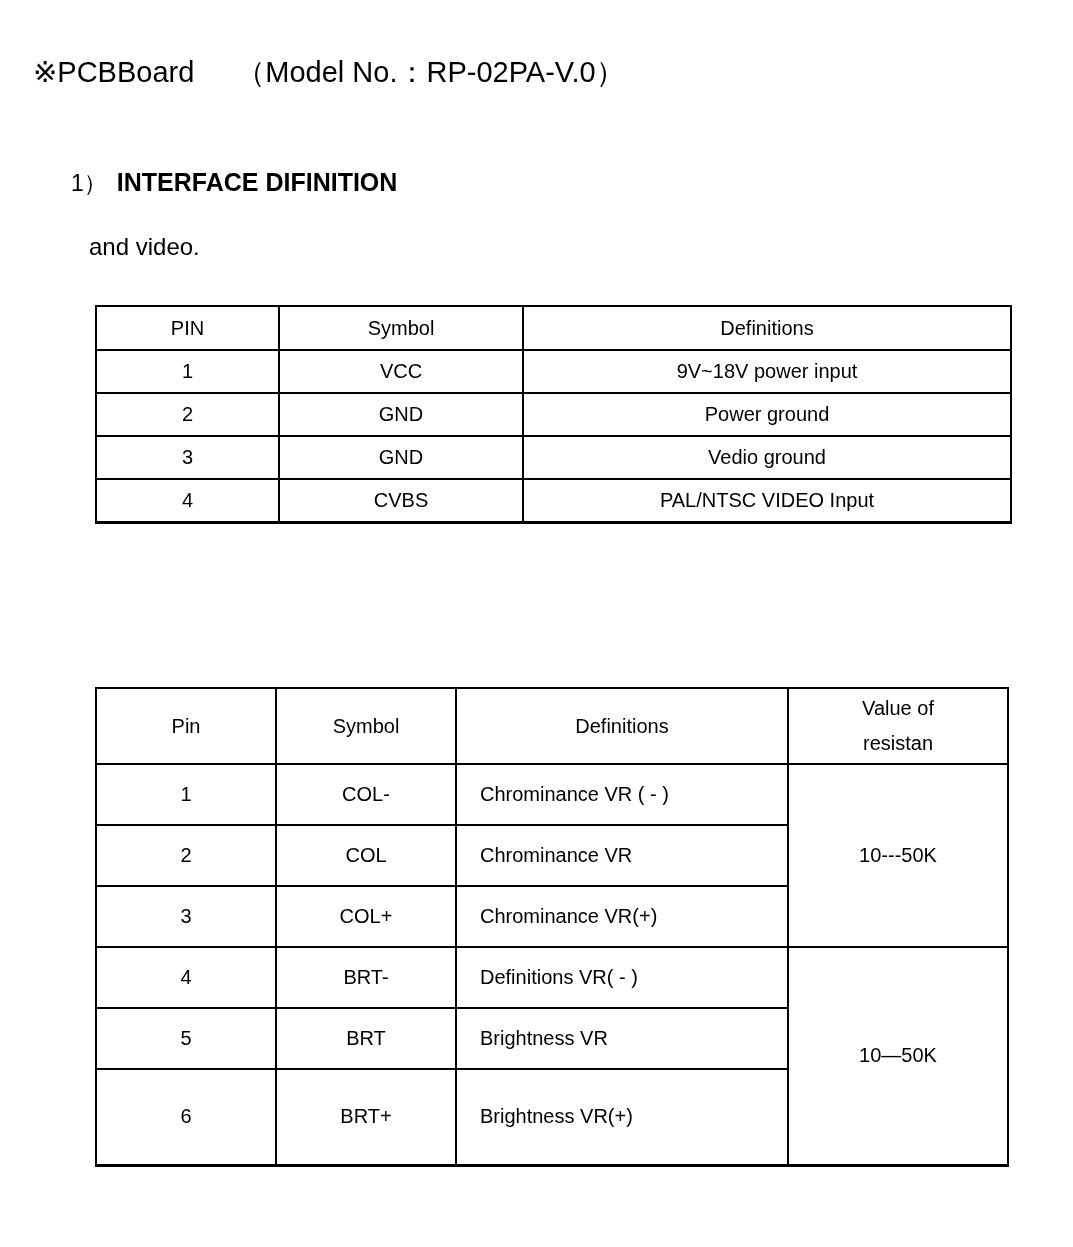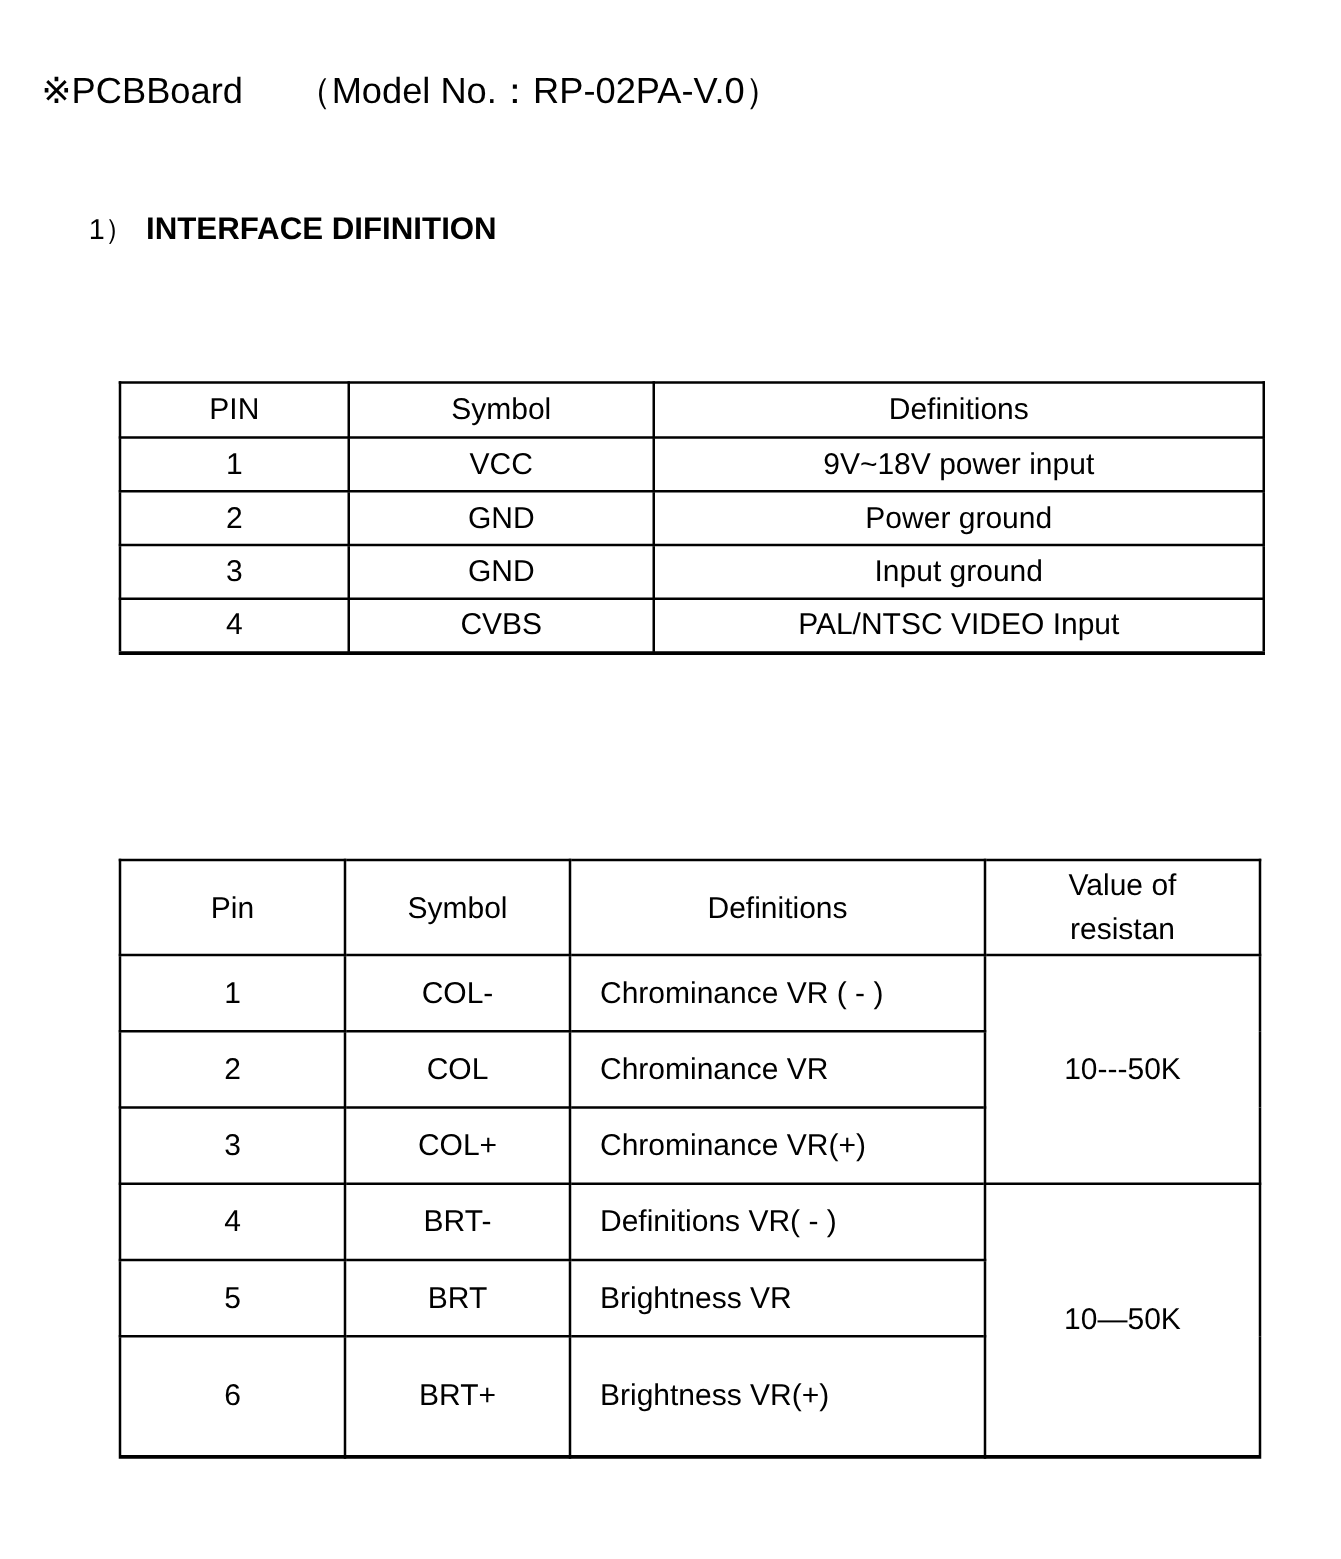--- a/index.html
+++ b/index.html
@@ -50,21 +50,21 @@
     font-size: 24px;
     line-height: 32px;
   }
   #cn4-intro { top: 231px; }
   #cn2-intro { top: 624px; }
 
   table.doc-table {
     position: absolute;
     border-collapse: collapse;
     table-layout: fixed;
-    font-size: 24px;
+    font-size: 20px;
     border: 2px solid #000000;
     border-bottom: 3px solid #000000;
   }
   table.doc-table th,
   table.doc-table td {
     border: 2px solid #000000;
     text-align: center;
     vertical-align: middle;
     font-weight: normal;
     padding: 0;
@@ -101,20 +101,21 @@
 
 <div class="doc-title">
   <span>※PCBBoard</span><span class="model">（Model No.：RP-02PA-V.0）</span>
 </div>
 
 <div class="section-heading">
   <span class="sec-num">1）</span><span class="sec-title">INTERFACE DIFINITION</span>
 </div>
 
 <div class="intro" id="cn4-intro">
+  <div>and video.</div>
 </div>
 
 <table class="doc-table" id="cn4-table">
   <colgroup>
     <col style="width:183px">
     <col style="width:244px">
     <col style="width:488px">
   </colgroup>
   <thead>
     <tr>
@@ -130,21 +131,21 @@
       <td>9V~18V power input</td>
     </tr>
     <tr>
       <td>2</td>
       <td>GND</td>
       <td>Power ground</td>
     </tr>
     <tr>
       <td>3</td>
       <td>GND</td>
-      <td>Input ground</td>
+      <td>Vedio ground</td>
     </tr>
     <tr>
       <td>4</td>
       <td>CVBS</td>
       <td>PAL/NTSC VIDEO Input</td>
     </tr>
   </tbody>
 </table>
 
 <div class="intro" id="cn2-intro">

